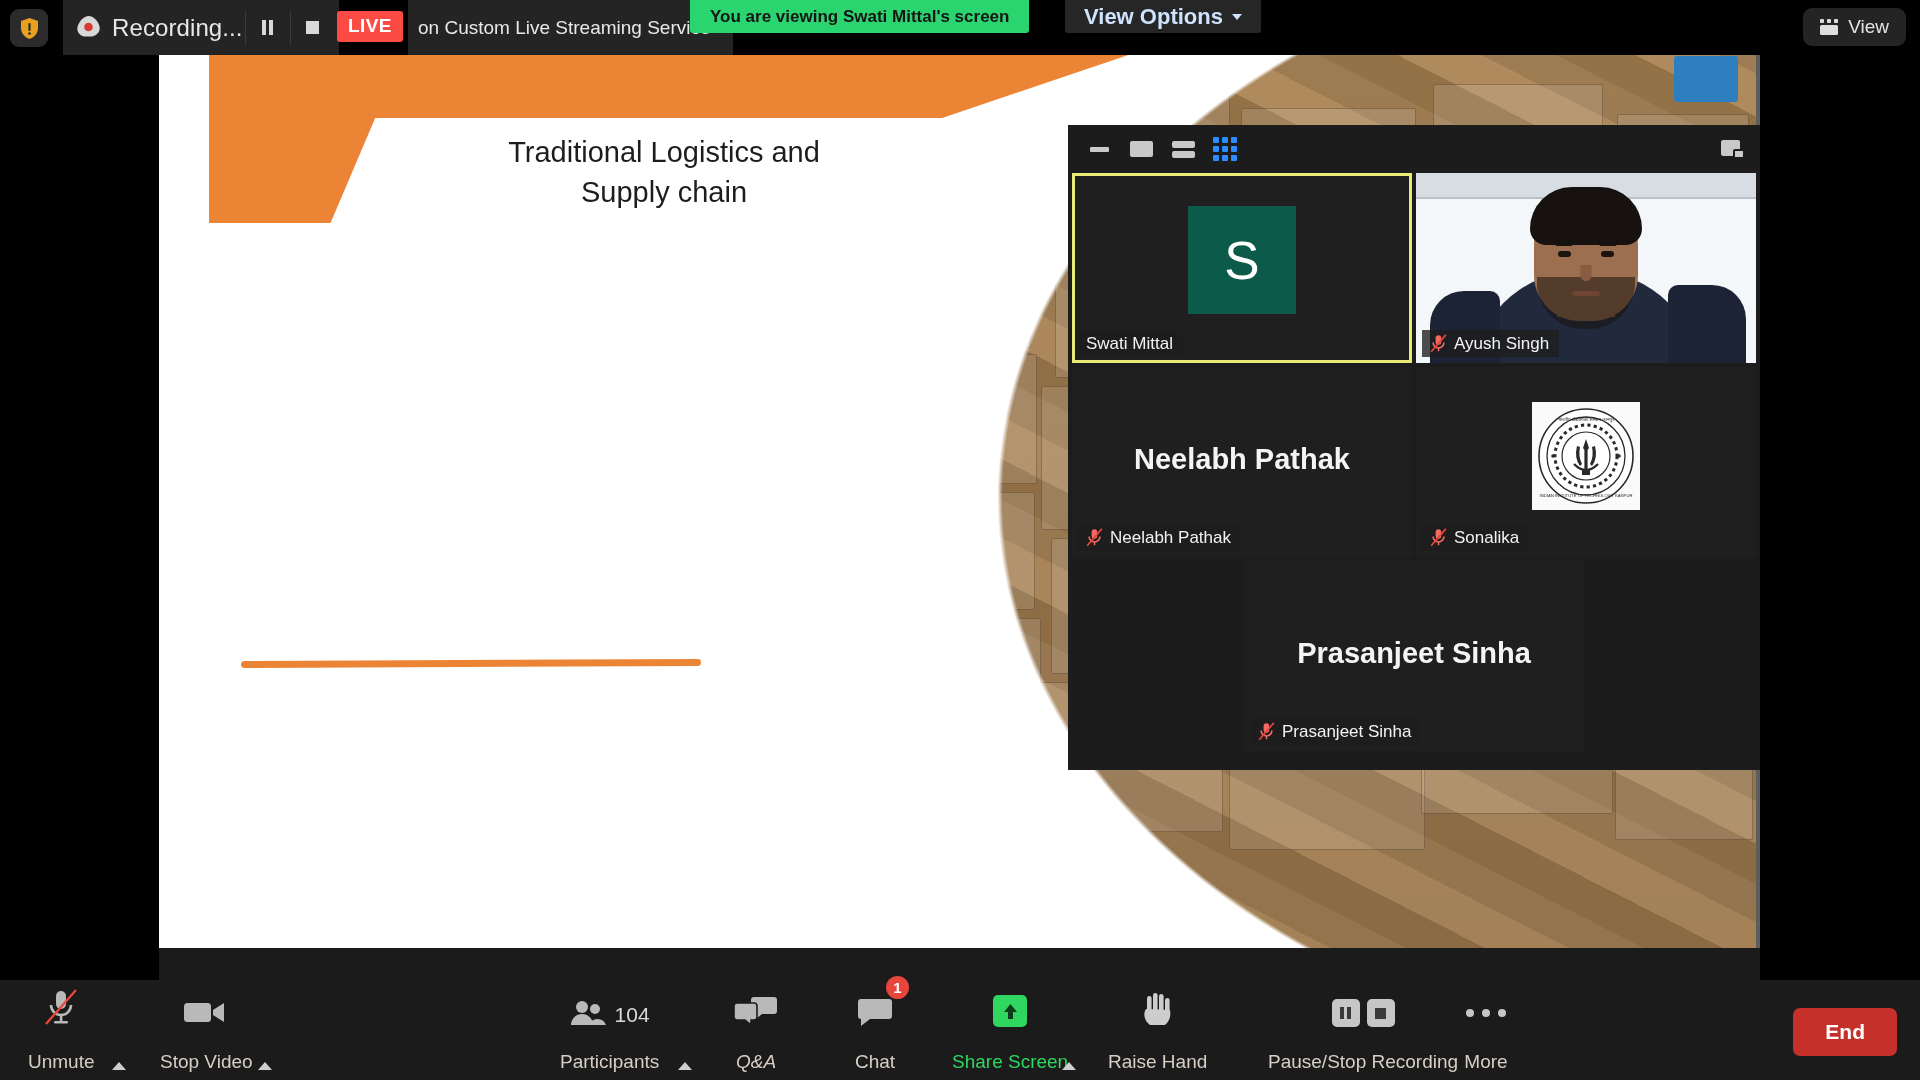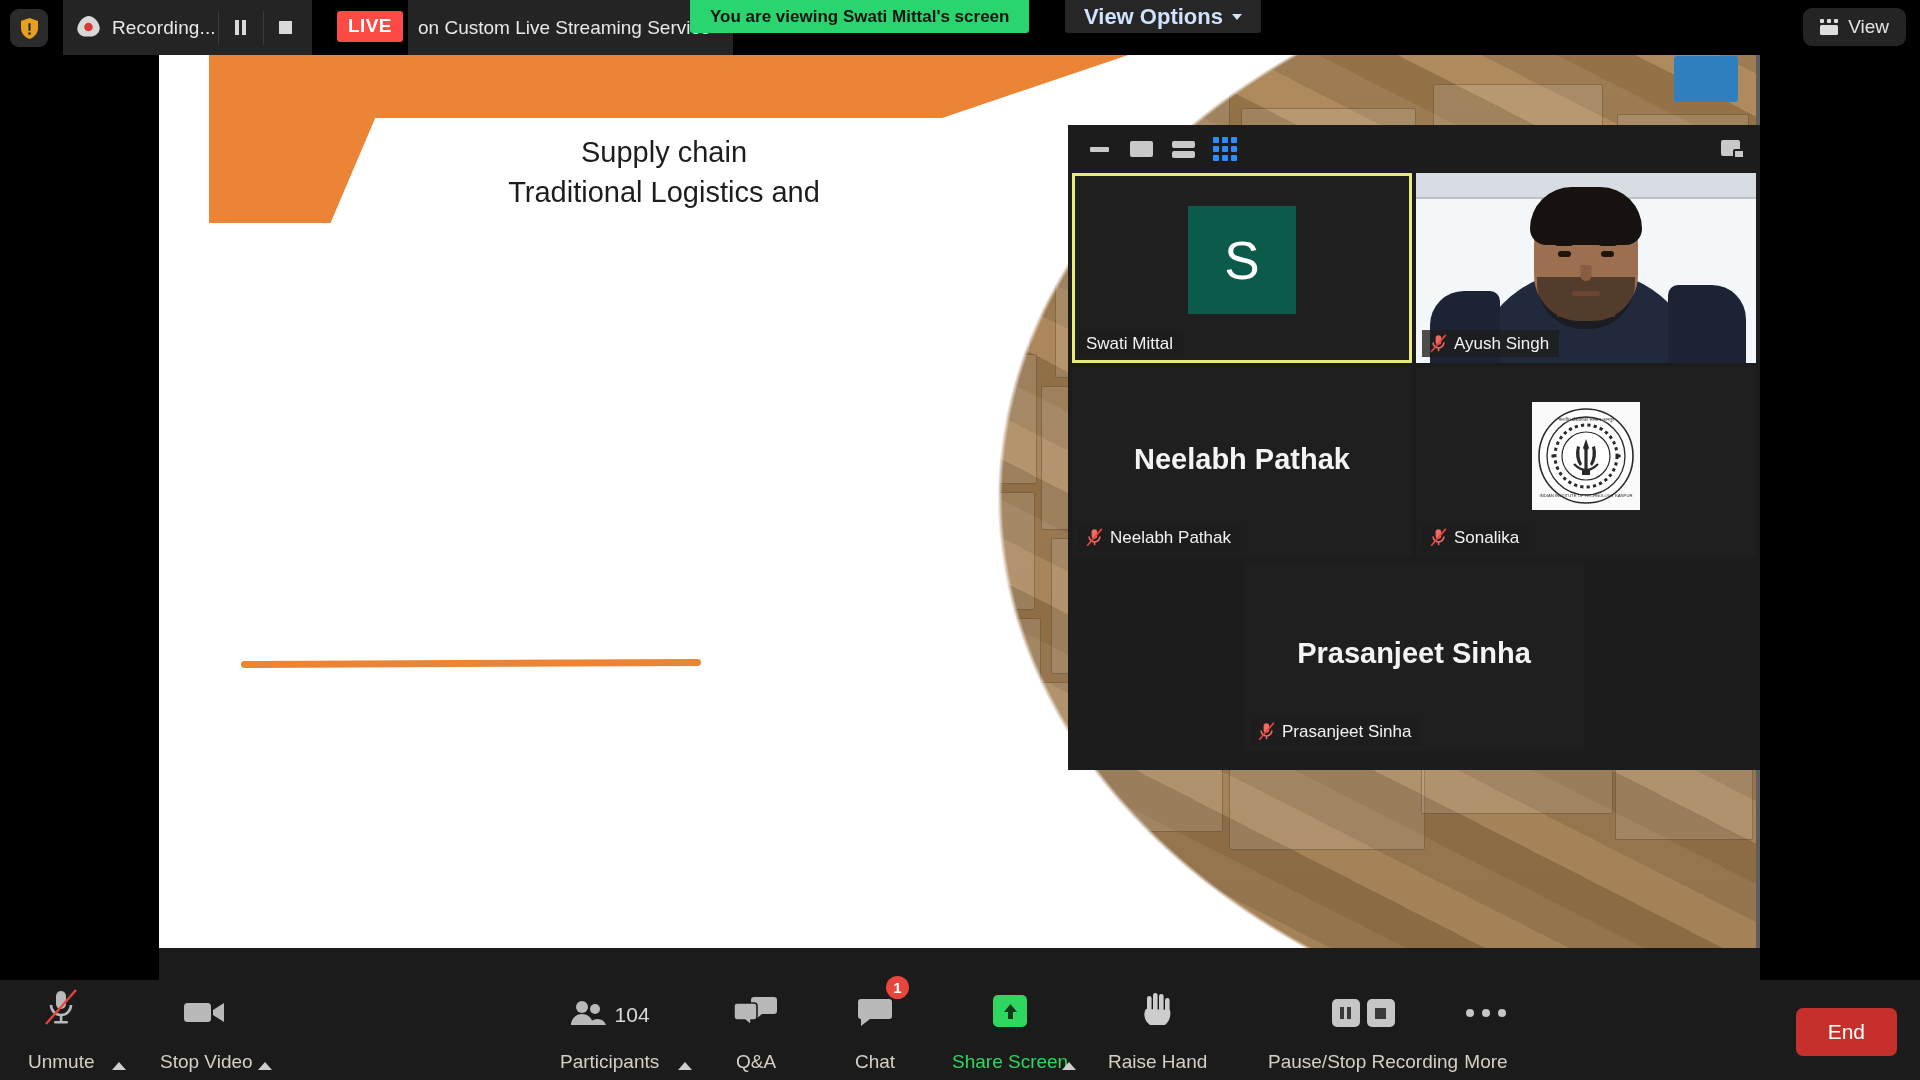--- a/index.html
+++ b/index.html
@@ -23,21 +23,21 @@
   .shield-glyph { width:17px; height:21px; position:relative; }
   .shield-glyph svg { display:block; }
 
   .rec-group {
     position:absolute; left:63px; top:0; height:55px;
     background:#242424;
     display:flex; align-items:center;
     padding:0 6px 0 12px;
   }
   .rec-dot-icon { width:27px; height:27px; margin-right:10px; position:relative; }
-  .rec-label { color:#e8e8e8; font-size:19px; letter-spacing:.1px; white-space:nowrap; }
+  .rec-label { color:#e8e8e8; font-size:24px; letter-spacing:.1px; white-space:nowrap; }
 
   .rec-ctl-sep { width:1px; height:34px; background:#3b3b3b; margin:0 2px; }
   .rec-ctl {
     width:40px; height:55px; display:flex; align-items:center; justify-content:center;
     cursor:pointer;
   }
   .pause-bars { display:flex; gap:3px; }
   .pause-bars i { display:block; width:4px; height:15px; background:#d9d9d9; }
   .stop-sq { width:13px; height:13px; background:#d9d9d9; }
 
@@ -255,21 +255,21 @@
   .share-sq {
     width:34px; height:32px; background:#2fd65f; border-radius:5px;
     display:flex; align-items:center; justify-content:center;
   }
   .rec-pill { width:28px; height:28px; background:#c6c6c6; border-radius:5px; display:flex; align-items:center; justify-content:center; }
   .dots { display:flex; gap:8px; align-items:center; }
   .dots i { display:block; width:8px; height:8px; background:#c6c6c6; border-radius:50%; }
   .end-btn {
     position:absolute; right:23px; bottom:24px;
     background:#c5302b; color:#fff;
-    font-size:21px; font-weight:normal;
+    font-size:21px; font-weight:bold;
     padding:12px 32px; border-radius:7px; cursor:pointer;
   }
 </style>
 </head>
 <body>
 
 <div id="app">
 
   <div class="topbar">
 
@@ -360,22 +360,22 @@
           <span style="left:760px; top:674px; width:138px; height:118px;"></span>
         </div>
         <div class="photo-topstrip"></div>
         <div class="photo-blue-box"></div>
       </div>
 
       <div class="orange-corner2"></div>
       <div class="orange-corner"></div>
 
       <div class="slide-title">
+        <div>Traditional Logistics and</div>
         <div>Supply chain</div>
-        <div>Traditional Logistics and</div>
       </div>
 
       <div class="underline-stroke"></div>
 
       <div class="slide-chevron">‹</div>
       <div class="stage-right-edge"></div>
     </div>
     <div class="stage-bottom"></div>
   </div>
 
@@ -559,21 +559,21 @@
           <circle cx="25" cy="10" r="5" fill="#b9b9b9"></circle>
           <path d="M1 26 a11 11 0 0 1 22 0 Z" fill="#b9b9b9"></path>
           <path d="M19 26 a9 9 0 0 1 17 0 Z" fill="#b9b9b9"></path>
         </svg>
         <span class="ppl-count">104</span>
       </span>
       <span class="ctl-text">Participants</span>
     </div>
     <span class="caret" style="left:678px;"></span>
 
-    <div class="ctl" style="left:726px;">
+    <div class="ctl" style="left:726px;font-style:italic;">
       <span class="ctl-icon">
         <svg width="44" height="32" viewBox="0 0 44 32">
           <path d="M20 2 h20 a3 3 0 0 1 3 3 v11 a3 3 0 0 1 -3 3 h-12 l-6 5 v-5 h-2 a3 3 0 0 1 -3 -3 V5 a3 3 0 0 1 3 -3 Z" fill="#b9b9b9"></path>
           <path d="M3 8 h17 a3 3 0 0 1 3 3 v11 a3 3 0 0 1 -3 3 h-3 v5 l-6 -5 H3 a3 3 0 0 1 -3 -3 V11 a3 3 0 0 1 3 -3 Z" fill="#b9b9b9" stroke="#1b1b1b" stroke-width="1.6"></path>
         </svg>
       </span>
       <span class="ctl-text">Q&amp;A</span>
     </div>
 
     <div class="ctl" style="left:845px;">

